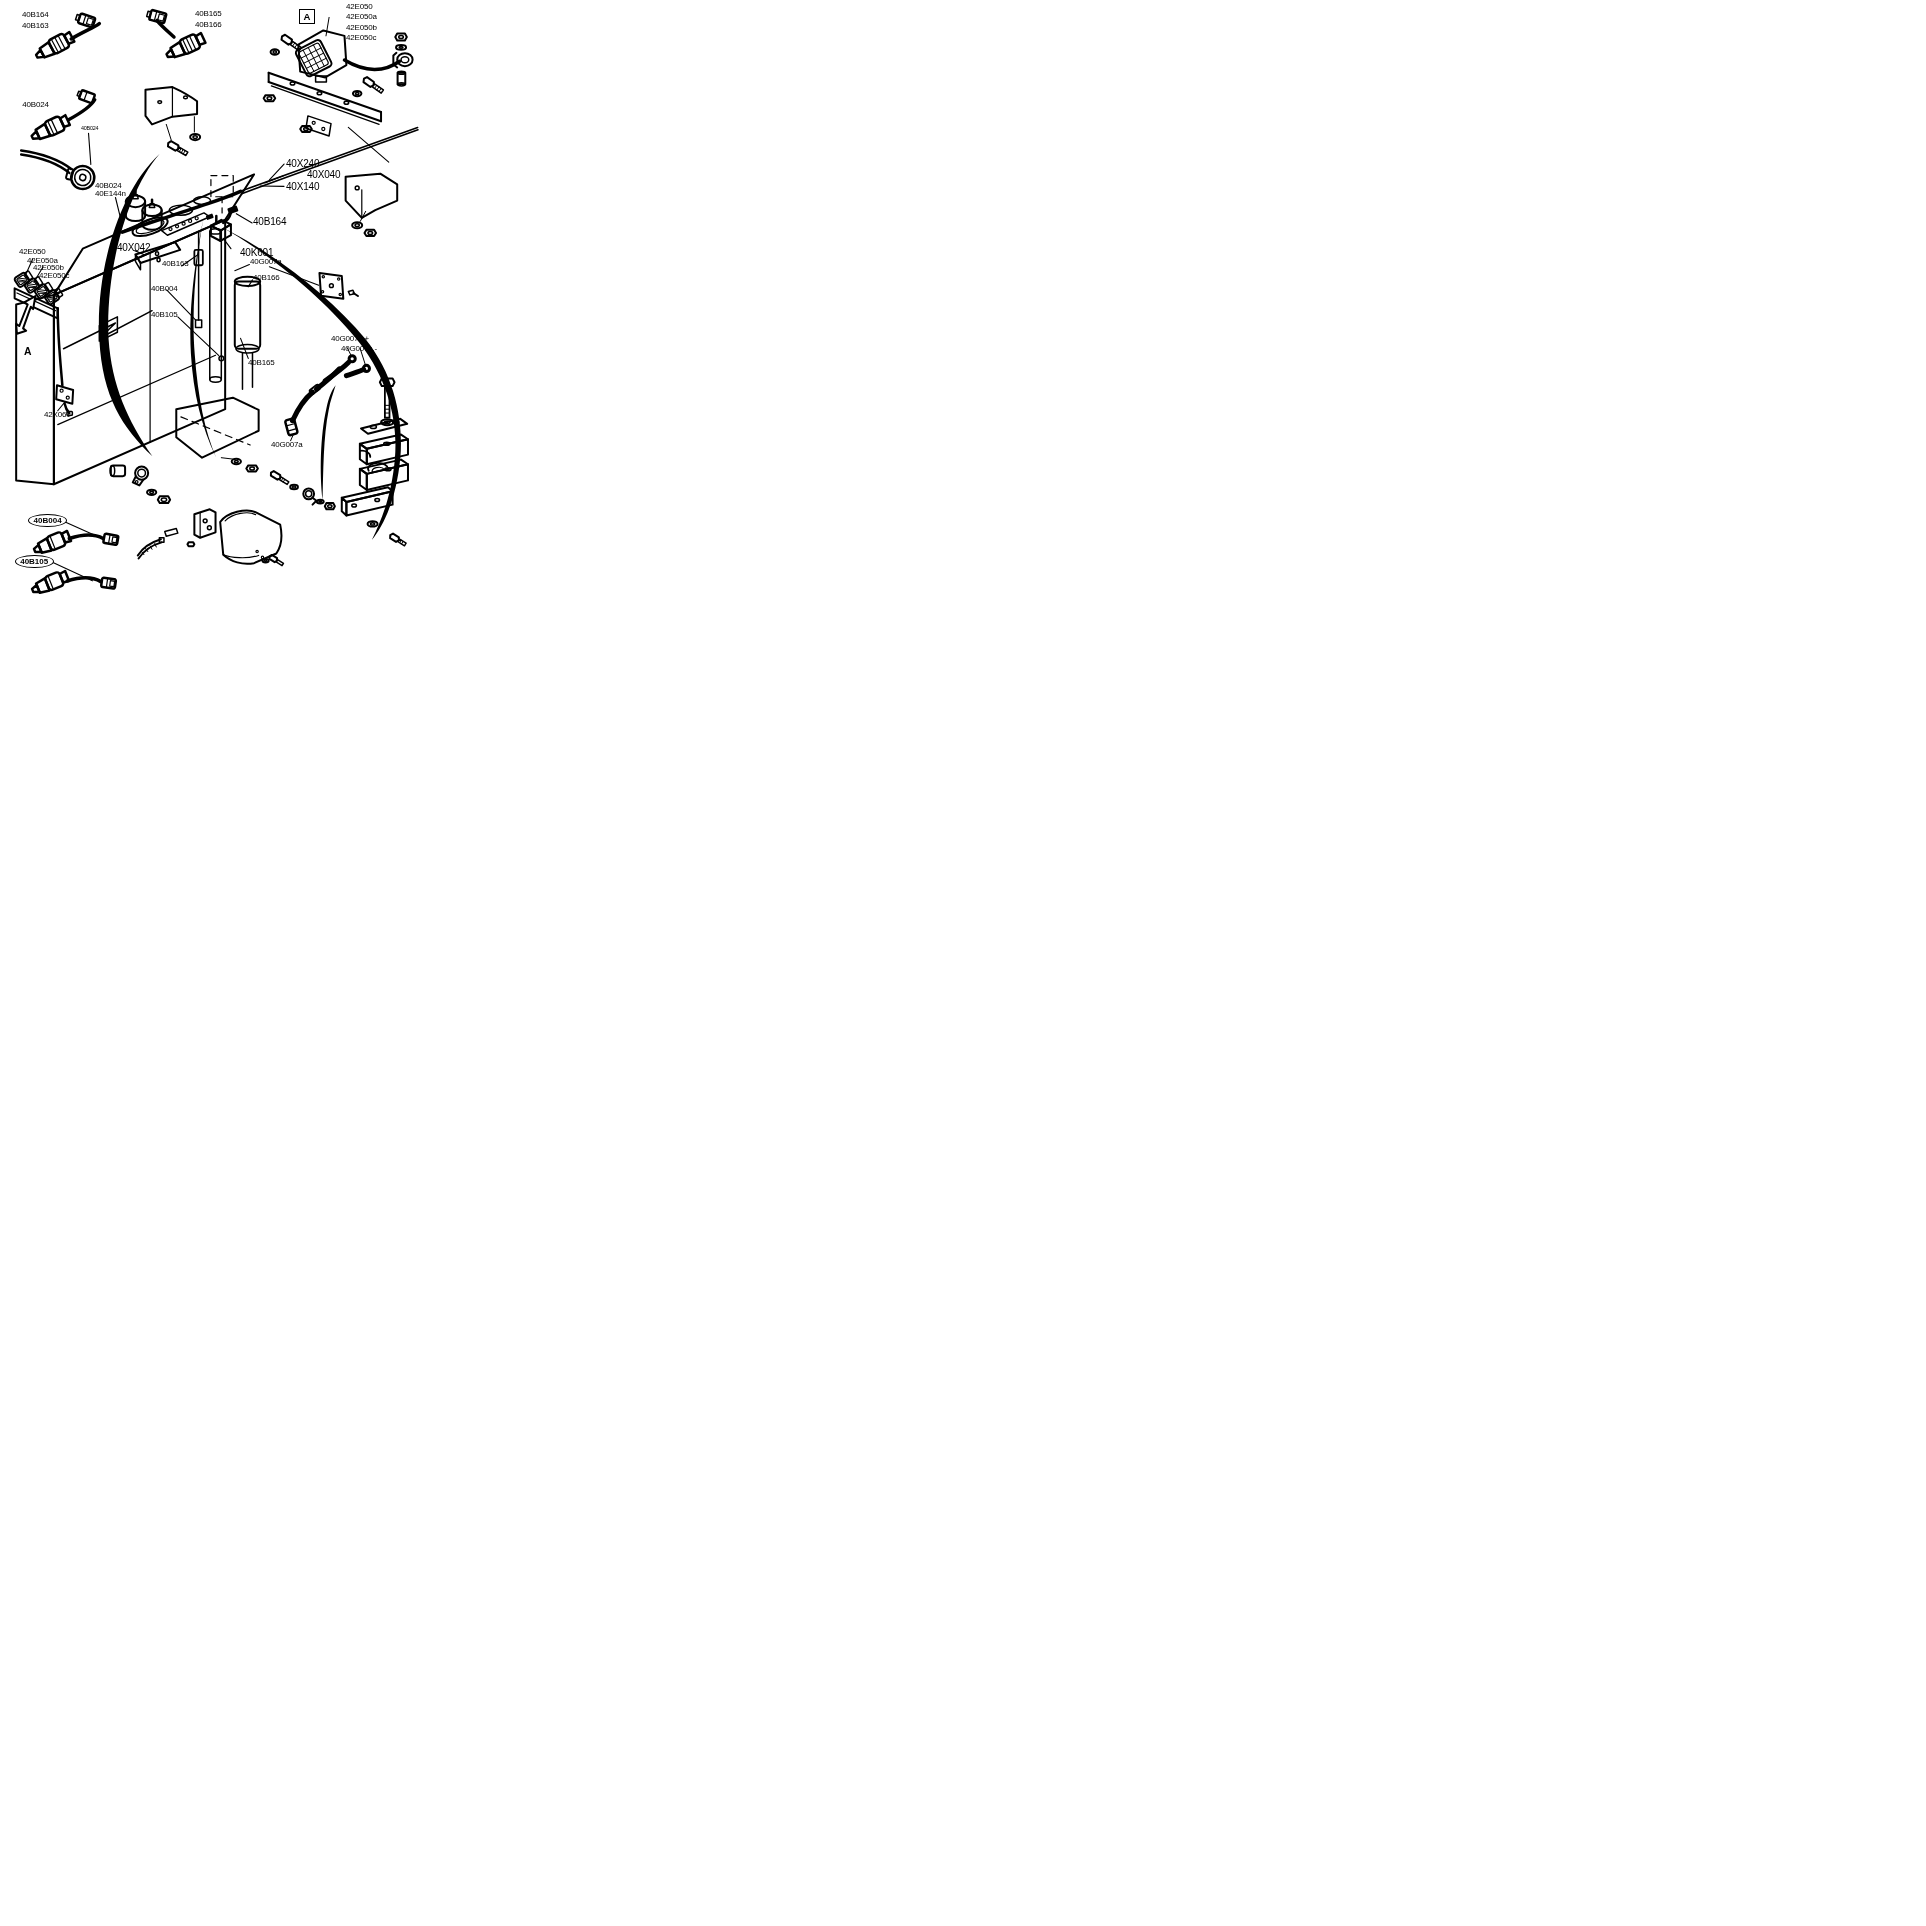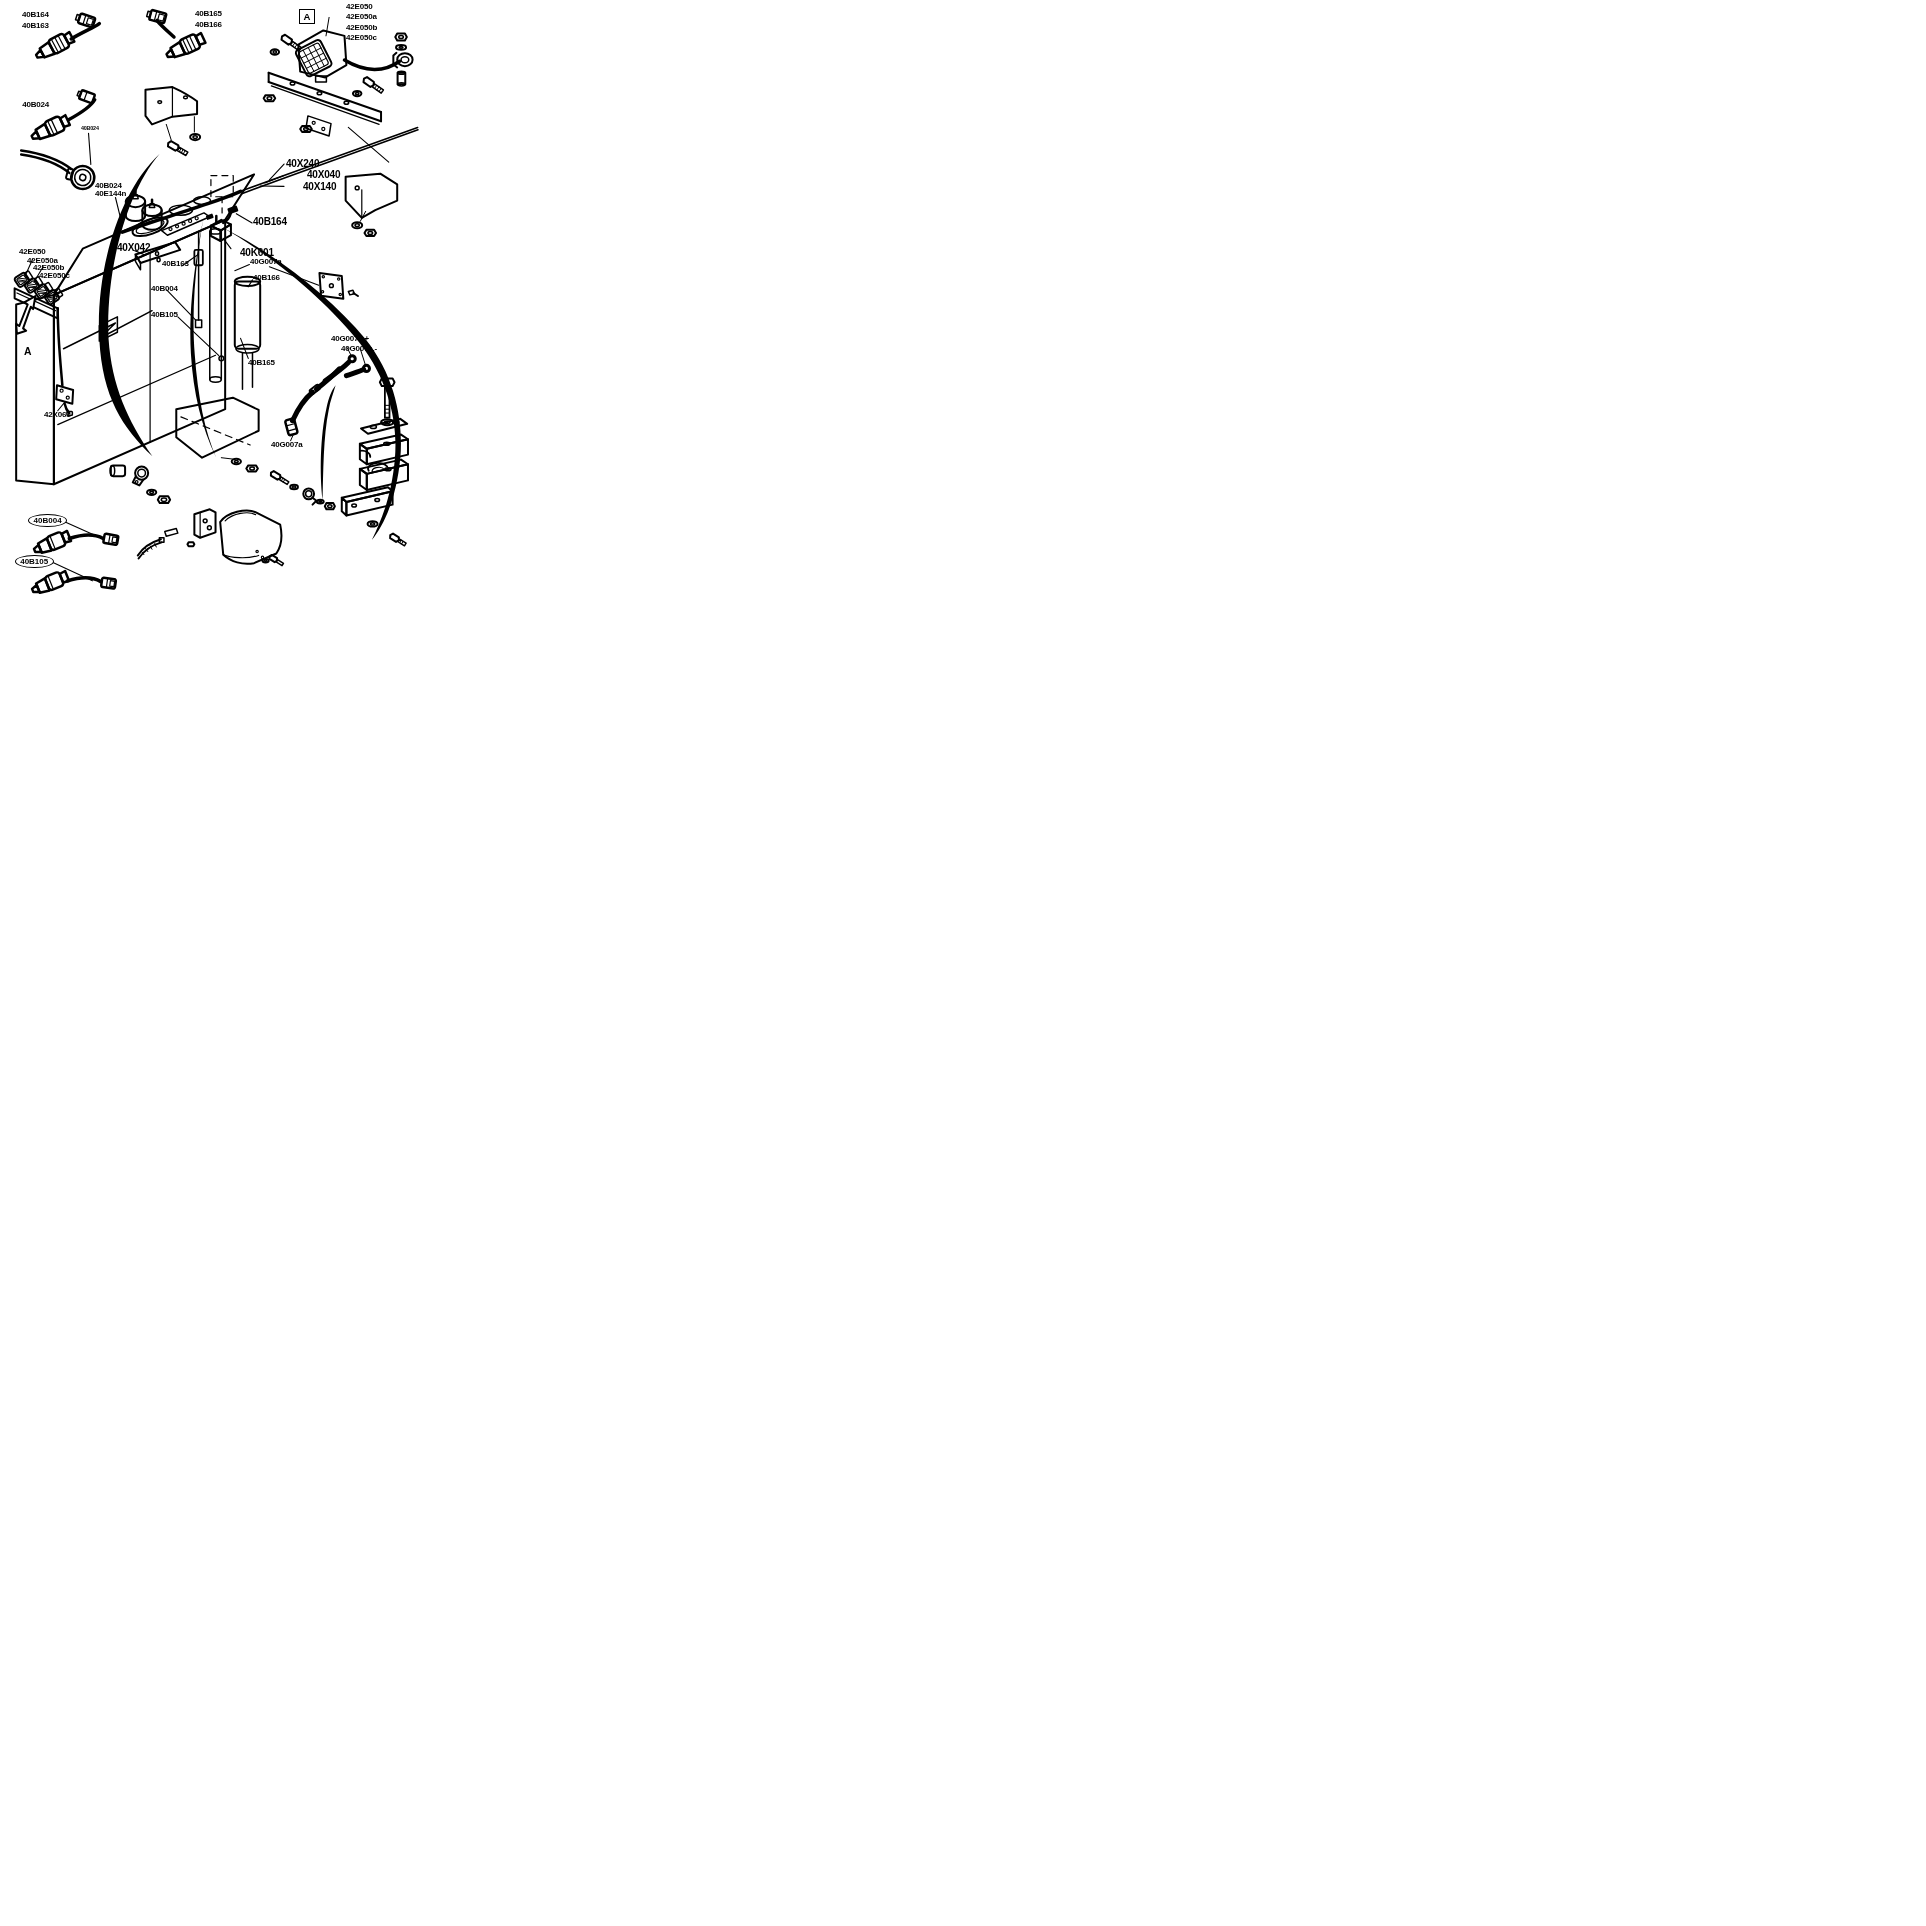--- a/index.html
+++ b/index.html
@@ -1,19 +1,19 @@
 <!DOCTYPE html>
 <html style="font-size:6.2px"><head>
 <meta charset="utf-8">
 <style>
   html,body{margin:0;padding:0;background:#fff;}
   .page{position:relative;width:433px;height:594px;background:#fff;overflow:hidden;
         font-family:"Liberation Sans", sans-serif;}
   .art{position:absolute;left:0;top:0;width:100%;height:100%;}
-  .lbl{position:absolute;font-weight:700;font-size:8px;line-height:1.05;color:#000;
+  .lbl{position:absolute;font-weight:400;font-size:8px;line-height:1.05;color:#000;
        white-space:nowrap;letter-spacing:-0.2px;}
   .lbl.big{font-size:10px;}
   .lbl.small{font-size:5.4px;}
   .boxed{position:absolute;width:14px;height:12.7px;border:1.2px solid #000;display:flex;
          align-items:center;justify-content:center;font-weight:700;font-size:9.6px;color:#000;
          font-family:"Liberation Sans", sans-serif;}
   .letterA{position:absolute;font-weight:700;font-size:10.4px;color:#000;
            font-family:"Liberation Sans", sans-serif;}
   .oval{position:absolute;border:1px solid #000;border-radius:50%;padding:1.2px 4.6px;
         font-weight:700;font-size:8px;color:#000;white-space:nowrap;background:#fff;
@@ -596,21 +596,21 @@
 <div class="lbl" style="left:346px;top:34px;">42E050c</div>
 
 <div class="lbl" style="left:22.3px;top:101px;">40B024</div>
 <div class="lbl small" style="left:81px;top:126px;">40B024</div>
 
 <div class="lbl" style="left:95px;top:182px;">40B024</div>
 <div class="lbl" style="left:95px;top:190px;">40E144n</div>
 
 <div class="lbl big" style="left:286px;top:159px;">40X240</div>
 <div class="lbl big" style="left:286px;top:170px;padding-left:21px;">40X040</div>
-<div class="lbl big" style="left:303px;top:182px;">40X140</div>
+<div class="lbl big" style="left:286px;top:182px;">40X140</div>
 
 <div class="lbl big" style="left:253px;top:217px;">40B164</div>
 <div class="lbl big" style="left:224px;top:248px;padding-left:16px;">40K601</div>
 <div class="lbl big" style="left:117px;top:243px;">40X042</div>
 
 <div class="lbl" style="left:19px;top:248px;">42E050</div>
 <div class="lbl" style="left:27px;top:257px;">42E050a</div>
 <div class="lbl" style="left:33px;top:264px;">42E050b</div>
 <div class="lbl" style="left:39px;top:272px;">42E050c</div>
 

